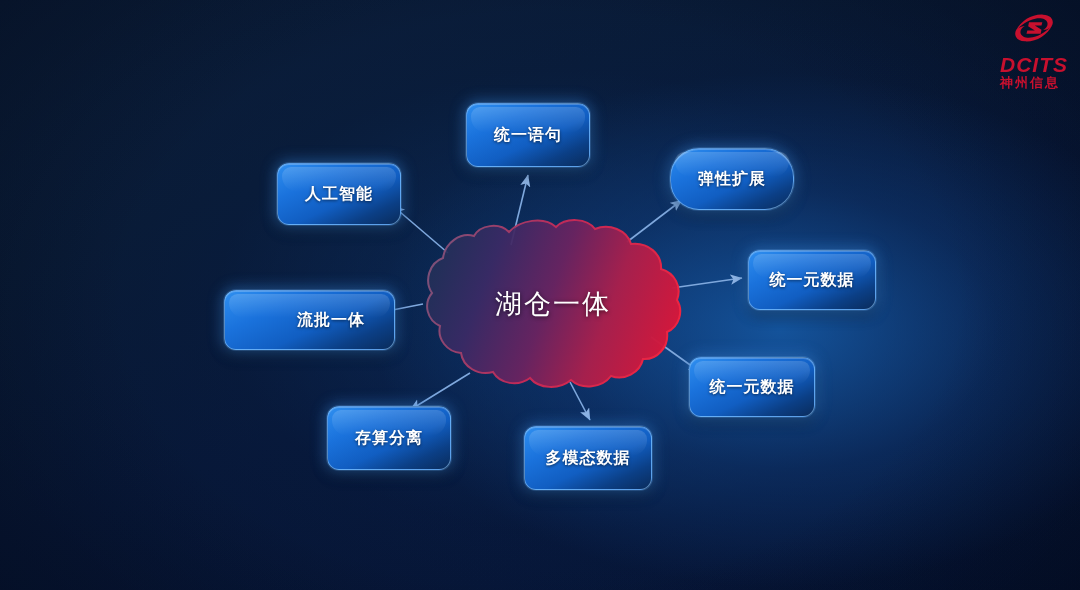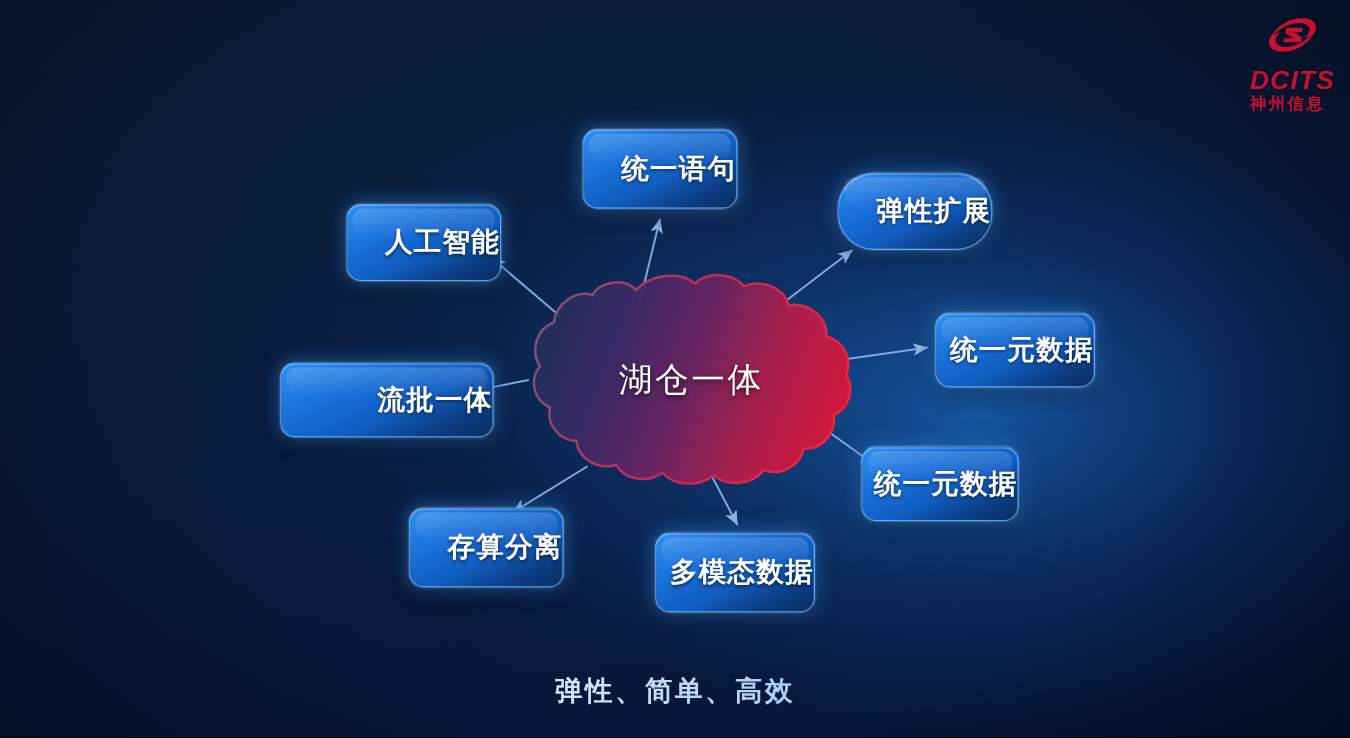--- a/index.html
+++ b/index.html
@@ -95,24 +95,24 @@
     text-shadow: 0 1px 4px rgba(0,0,0,0.65);
     padding-left: 6px;
     box-sizing: border-box;
   }
 
   .node {
     position: absolute;
     z-index: 10;
     display: flex;
     align-items: center;
-    justify-content: flex-end;
+    justify-content: center;
     border-radius: 12px;
     color: #ffffff;
-    font-size: 22px;
+    font-size: 16px;
     font-weight: bold;
     letter-spacing: 1px;
     background:
       linear-gradient(155deg, #2f8ff0 0%, #1a72dc 30%, #115ec2 58%, #0b3f86 80%, #0a2c5c 100%);
     border: 1px solid rgba(150,205,255,0.55);
     box-shadow:
       0 0 0 1px rgba(120,190,255,0.18),
       0 0 14px 3px rgba(60,140,230,0.42),
       0 6px 14px rgba(0,0,0,0.45),
       inset 0 1px 0 rgba(255,255,255,0.22);
@@ -222,21 +222,21 @@
              C29 25 44 14 58 18
              C64 7 83 4 93 14 Z"></path>
       </svg>
       <div class="cloud-label">湖仓一体</div>
     </div>
 
     <div id="node-container">
         <div class="node" style="left: 466px; top: 103px; width: 122px; height: 62px;">
           <span>统一语句</span>
         </div>
-        <div class="node" style="left: 670px; top: 138px; width: 122px; height: 60px; border-radius: 29px;">
+        <div class="node" style="left: 670px; top: 148px; width: 122px; height: 60px; border-radius: 29px;">
           <span>弹性扩展</span>
         </div>
         <div class="node" style="left: 748px; top: 250px; width: 126px; height: 58px;">
           <span>统一元数据</span>
         </div>
         <div class="node" style="left: 689px; top: 357px; width: 124px; height: 58px;">
           <span>统一元数据</span>
         </div>
         <div class="node" style="left: 524px; top: 426px; width: 126px; height: 62px;">
           <span>多模态数据</span>
@@ -246,14 +246,13 @@
         </div>
         <div class="node" style="left: 224px; top: 290px; width: 126px; height: 58px; padding-left: 43px;">
           <span>流批一体</span>
         </div>
         <div class="node" style="left: 277px; top: 163px; width: 122px; height: 60px;">
           <span>人工智能</span>
         </div>
       </div>
   </div>
 
-  <div class="caption">弹性、简单、高效</div>
 </div>
 
 </body></html>

